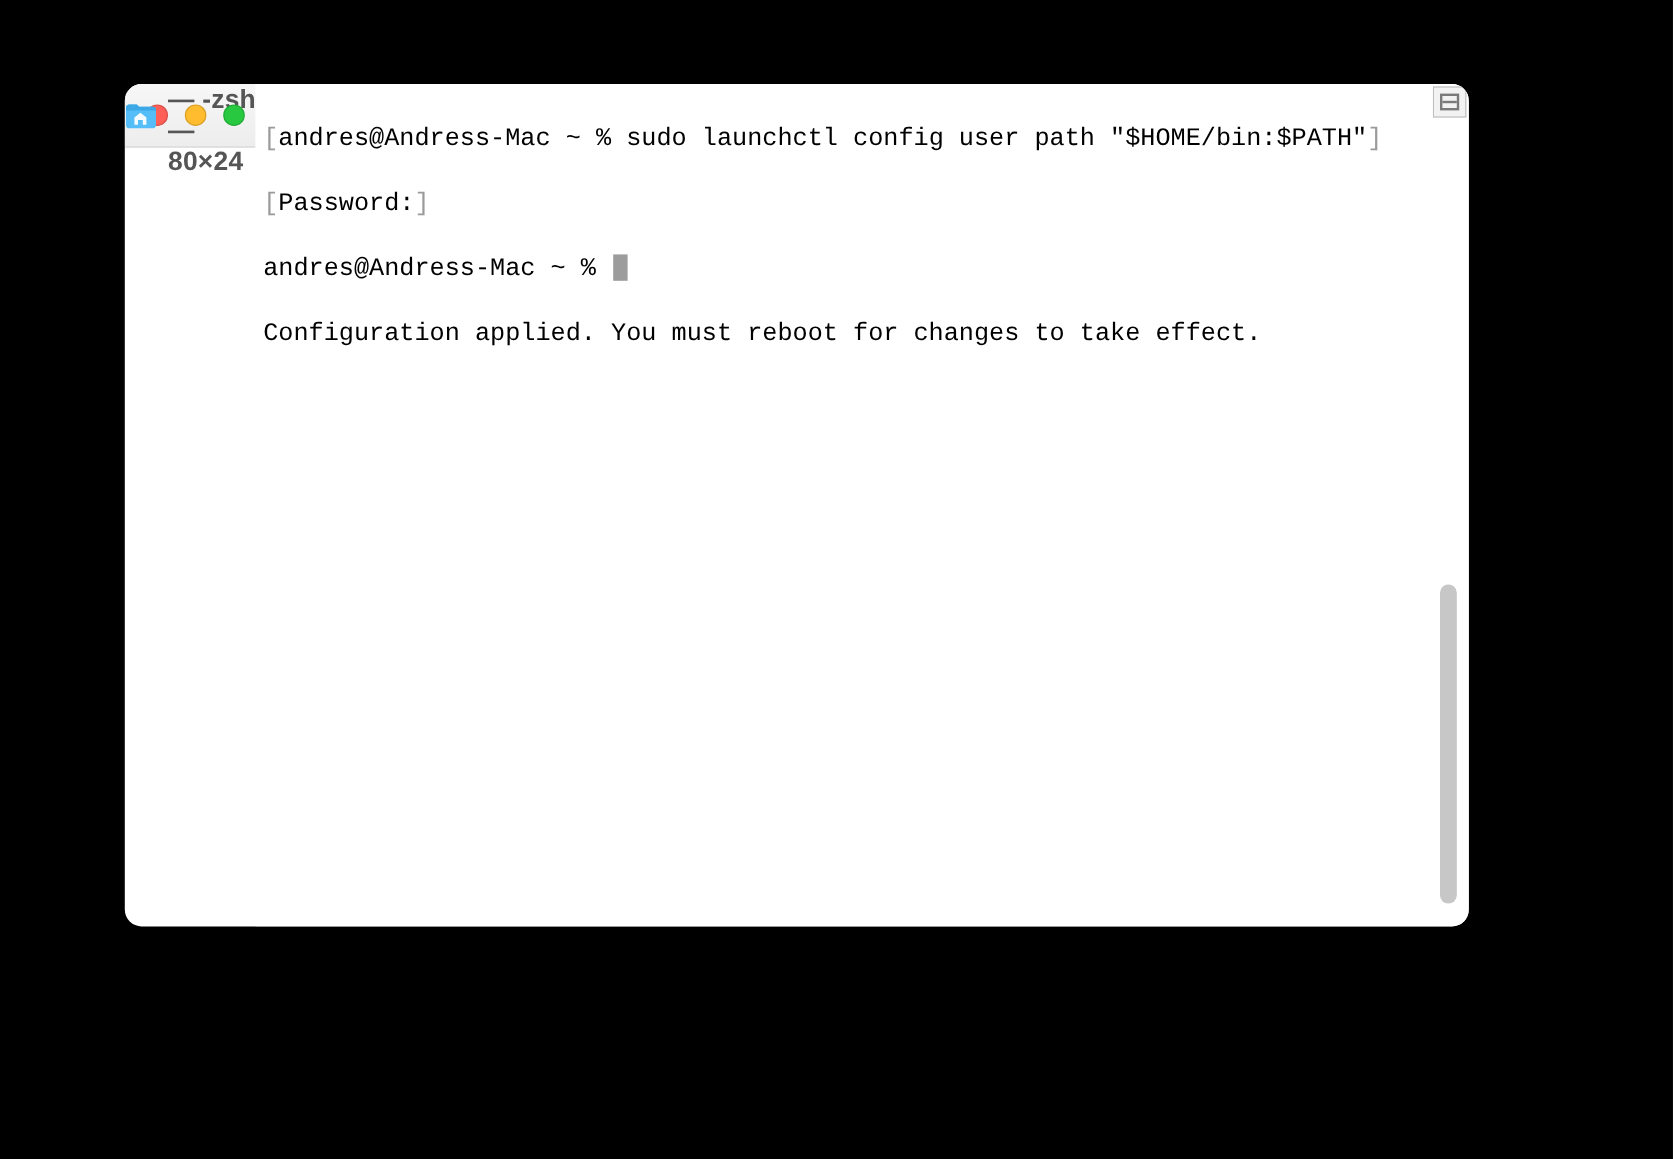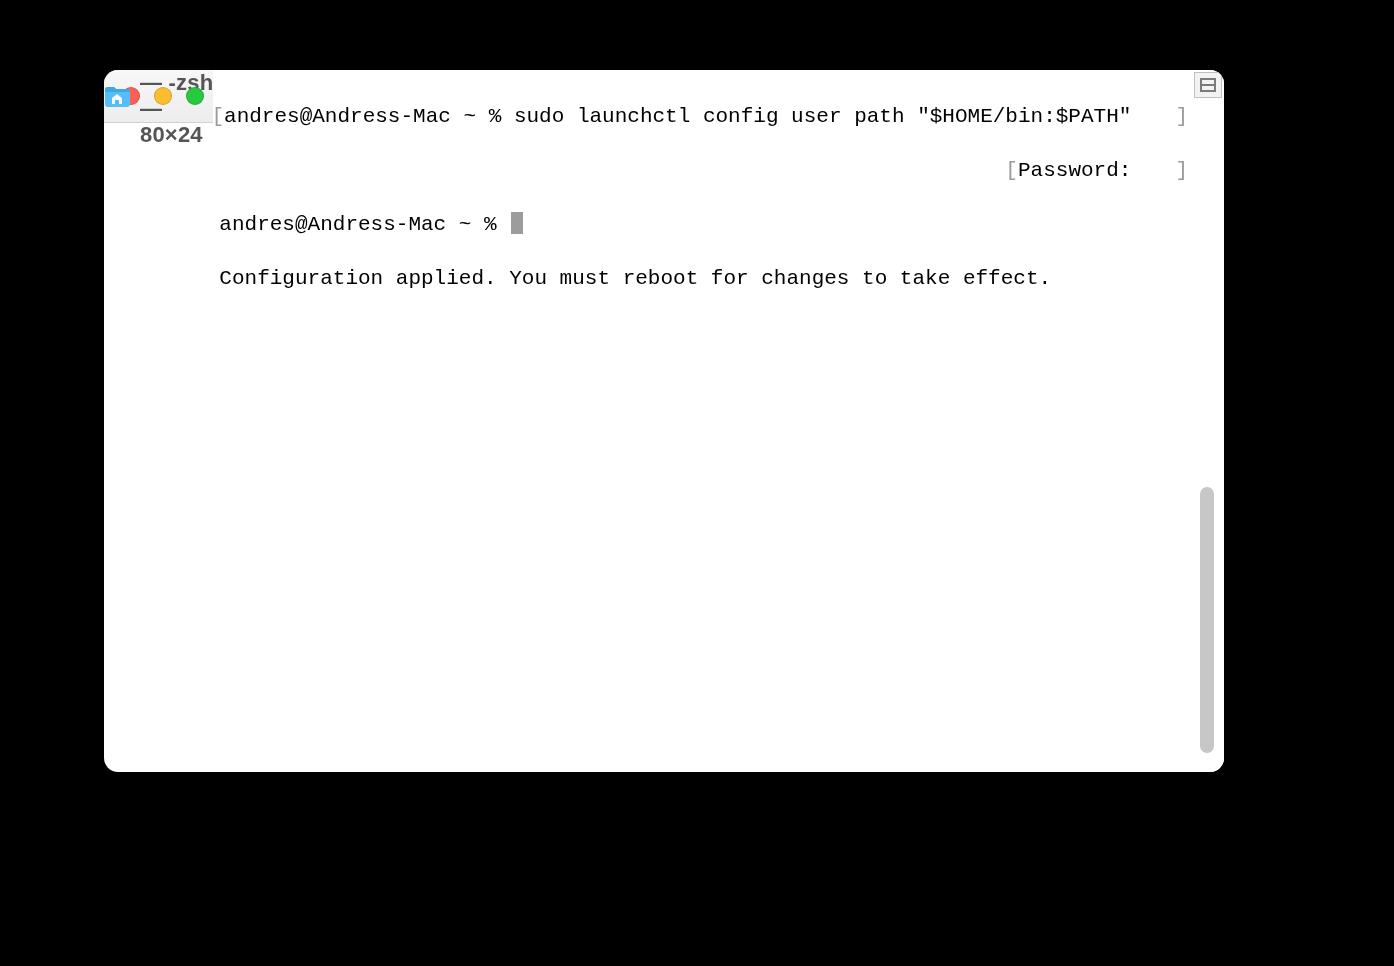--- a/index.html
+++ b/index.html
@@ -148,22 +148,21 @@
     left: 6px;
     width: 14px;
     border-radius: 8px;
     background: #c7c7c7;
   }
   .right-bracket {
     color:#9b9b9b;
   }
   .line1-wrap{
     display:flex;
-    justify-content:flex-end;
-    gap:44px;
+    justify-content:flex-start;
   }
 </style>
 </head>
 <body>
 
 <div class="window">
 
   <div class="titlebar">
     <div class="traffic-lights">
       <div class="tl tl-close"></div>

